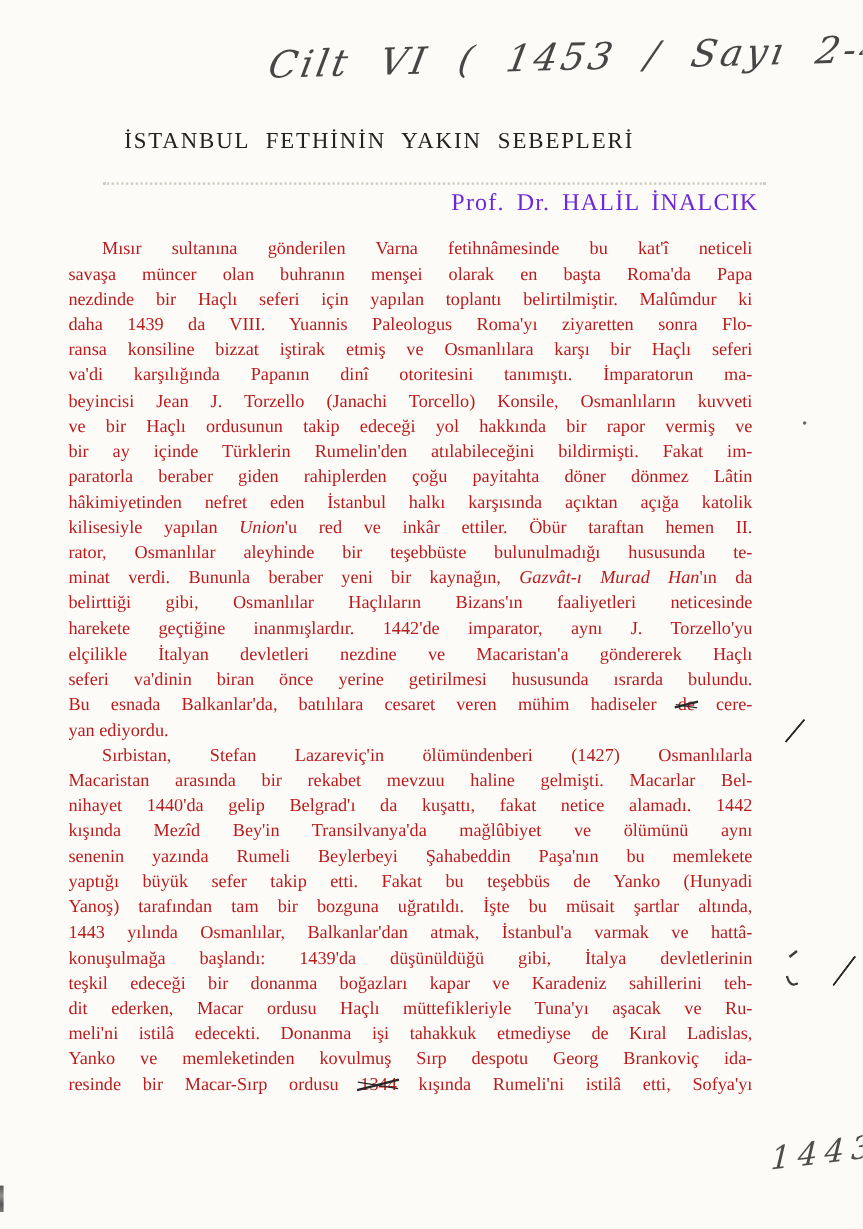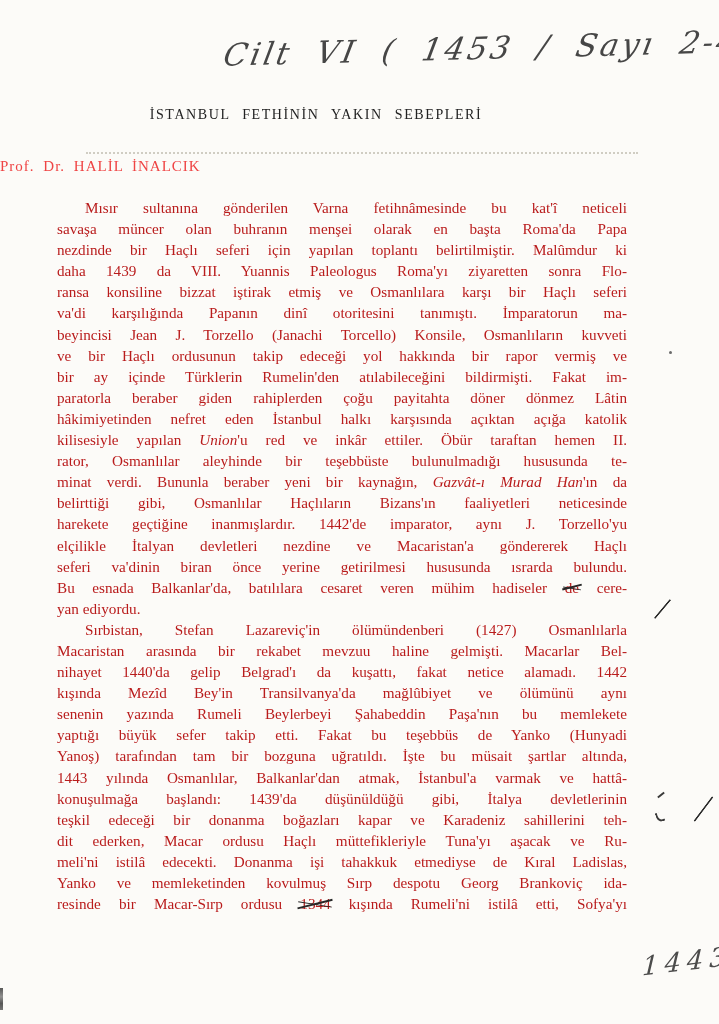--- a/index.html
+++ b/index.html
@@ -33,39 +33,39 @@
     font-size:26px;
     letter-spacing:6px;
     transform:rotate(-7deg) skewX(-10deg);
     opacity:.85;
   }
   
   .title{
     position:absolute;
     left:0;top:107px;width:632px;
     text-align:center;
-    font-size:14px;
+    font-size:19px;
     letter-spacing:1.6px;
     word-spacing:7px;
     color:#222;
   }
   .rule-dotted{
     position:absolute;
     left:86px;top:152px;width:552px;height:0;
     border-top:2px dotted #c9c6ba;
     opacity:.85;
   }
   .author{
     position:absolute;
     left:0;top:158px;width:632px;
-    text-align:left;
-    font-size:15px;
+    text-align:right;
+    font-size:20px;
     letter-spacing:1px;
     word-spacing:4px;
-    color:#ef4444;
+    color:#6d28d9;
   }
   
   .body-text{
     position:absolute;
     left:57px;top:197px;width:570px;
     font-size:15.2px;
     line-height:21.1px;
     color:#b91c1c;
   }
   .line{

